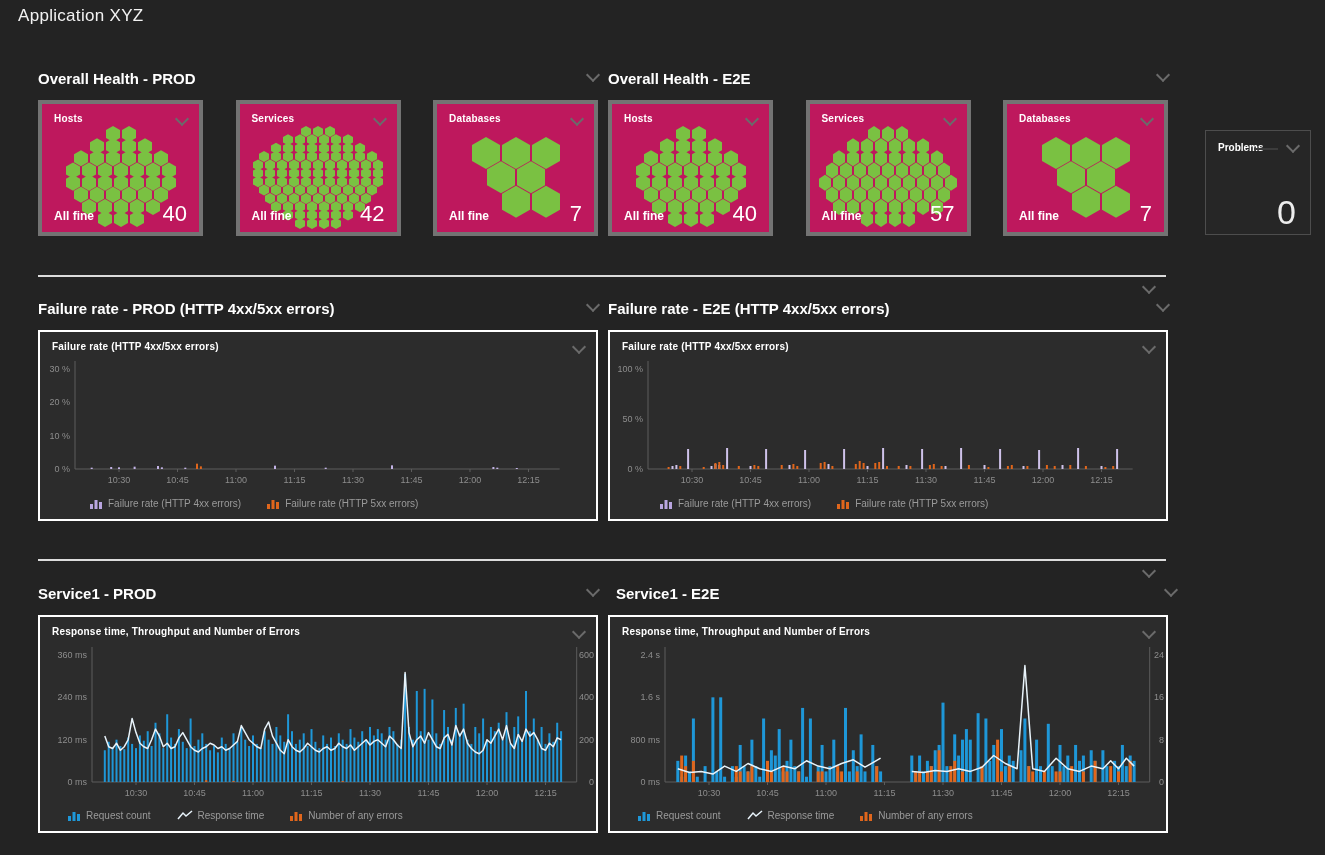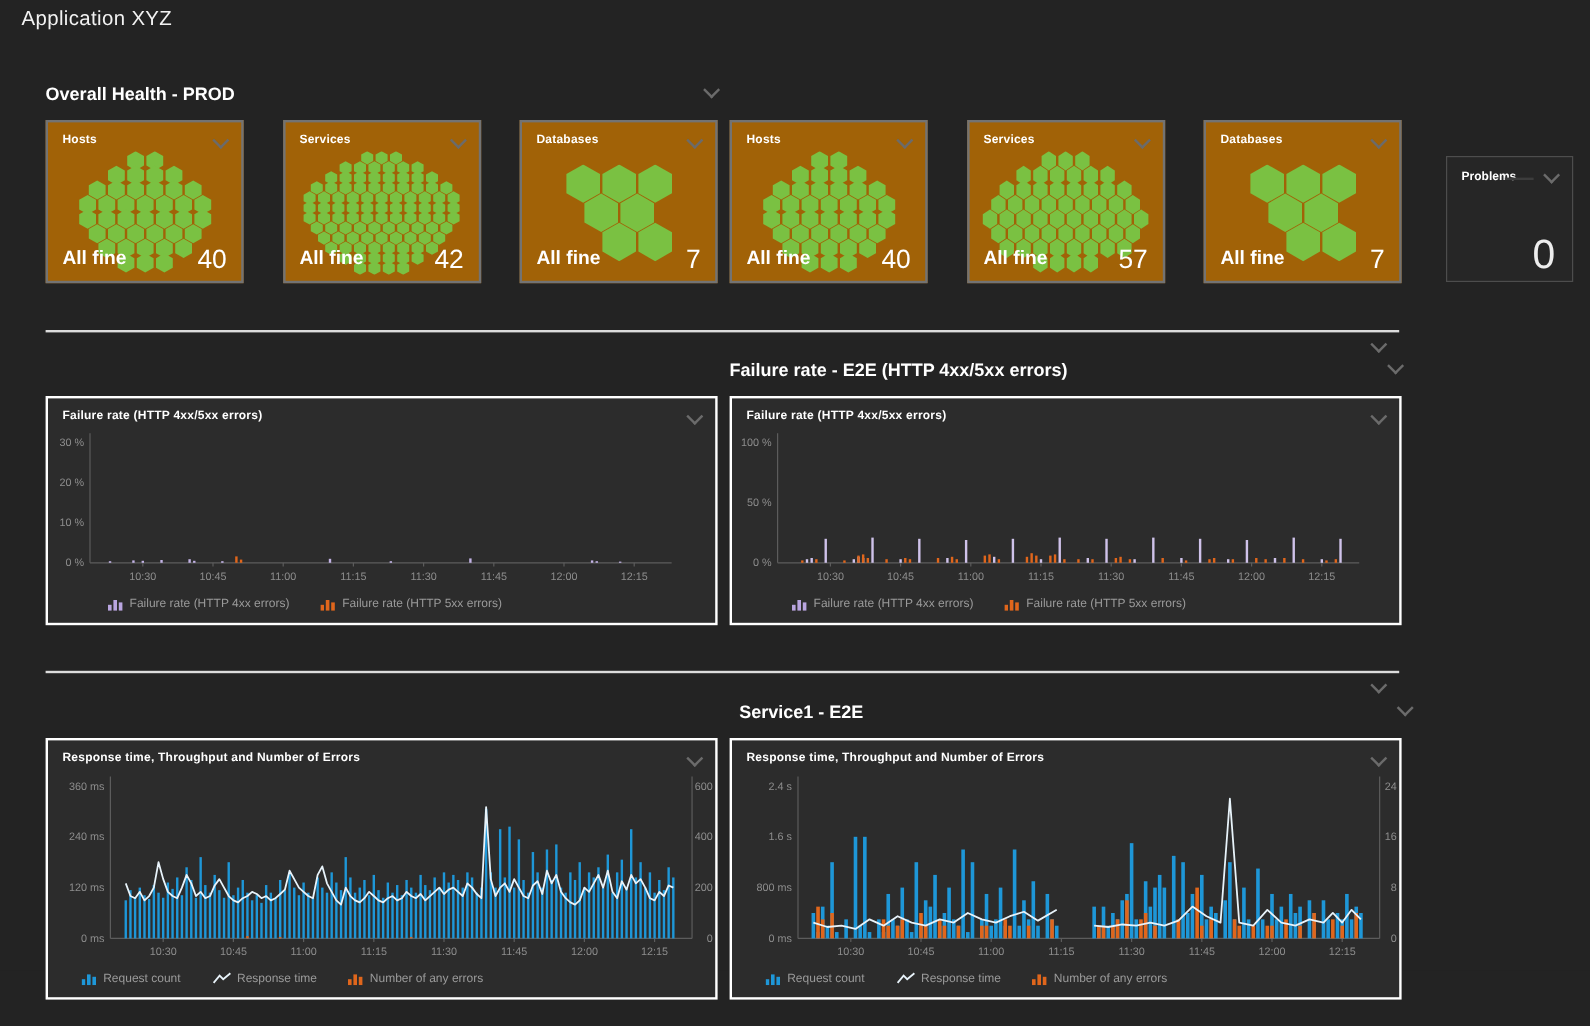--- a/index.html
+++ b/index.html
@@ -4,25 +4,25 @@
 <style>
   html,body{margin:0;padding:0;background:#232323;width:1325px;height:855px;overflow:hidden;
     font-family:"Liberation Sans",sans-serif;-webkit-font-smoothing:antialiased;}
   .canvas{position:relative;width:1325px;height:809px;background:#232323;}
   .page-title{position:absolute;left:18px;top:6px;font-size:17px;font-weight:400;color:#f2f2f2;letter-spacing:.3px;}
   .sec-head{position:absolute;height:20px;display:flex;justify-content:space-between;align-items:flex-start;}
   .sec-title{font-size:15px;font-weight:bold;color:#ffffff;}
   .chev{width:8px;height:8px;border-right:2px solid #6b6b6b;border-bottom:2px solid #6b6b6b;
     transform:rotate(45deg);display:inline-block;flex:0 0 auto;}
   .tile-row{position:absolute;display:flex;justify-content:space-between;}
-  .h-tile{width:165px;height:136px;background:#a16207;border:2px solid #737373;position:relative;box-sizing:border-box;}
+  .h-tile{width:165px;height:136px;background:#be185d;border:4px solid #737373;position:relative;box-sizing:border-box;}
   .h-tile .head,.ct-head{position:absolute;left:12px;top:9px;font-size:10px;font-weight:bold;color:#fff;letter-spacing:.2px;}
   .tile-chev{position:absolute;right:12px;top:10px;}
   .comb{position:absolute;left:0;right:0;top:22px;bottom:4px;display:flex;align-items:center;justify-content:center;}
-  .foot{position:absolute;left:12px;bottom:9px;font-size:16px;font-weight:bold;color:#fff;text-align:center;}
+  .foot{position:absolute;left:12px;bottom:9px;font-size:12px;font-weight:bold;color:#fff;text-align:center;}
   .cnt{position:absolute;right:12px;bottom:5px;font-size:22px;font-weight:400;color:#fff;}
   .problems{position:absolute;left:1205px;top:130px;width:106px;height:105px;background:#262626;
     border:1px solid #4d4d4d;box-sizing:border-box;}
   .problems .dash{position:absolute;right:32px;top:17px;width:24px;height:2px;background:#3c3c3c;}
   .problems .pcnt{position:absolute;right:14px;bottom:2px;font-size:34px;font-weight:300;color:#ededed;}
   .divider{position:absolute;left:38px;width:1128px;height:2px;background:#dcdcdc;}
   .divider-chev{position:absolute;}
   .chart-tile{position:absolute;width:560px;background:#2c2c2c;border:2px solid #ffffff;box-sizing:border-box;}
   .chart-tile svg.plot{position:absolute;left:0;top:24px;}
   .legend{position:absolute;display:flex;gap:26px;align-items:center;font-size:10px;color:#9a9a9a;}
@@ -30,20 +30,24 @@
   .axis-text{font-size:9px;fill:#8d8d8d;font-family:"Liberation Sans",sans-serif;}
 </style>
 </head>
 <body>
 
 <div class="canvas">
   <div class="page-title">Application XYZ</div>
 
   <div class="sec-head" style="left:38px;top:70px;width:560px">
     <span class="sec-title">Overall Health - PROD</span>
+    <span class="chev"></span>
+  </div>
+  <div class="sec-head" style="left:608px;top:70px;width:560px">
+    <span class="sec-title">Overall Health - E2E</span>
     <span class="chev"></span>
   </div>
 
   <div class="tile-row" id="health-prod-tiles" style="left:38px;top:100px;width:560px">
       <div class="h-tile">
         <span class="head">Hosts</span>
         <span class="chev tile-chev"></span>
         <div class="comb">
           <svg width="150" height="102" viewBox="0 0 150 102">
             <polygon fill="#7ac142" points="67,0 74,4 74,12 67,16 60,12 60,4"></polygon>
@@ -356,20 +360,24 @@
   <div class="problems">
     <span class="head" style="position:absolute;left:12px;top:11px;font-size:10px;font-weight:bold;color:#fff">Problems</span>
     <span class="dash"></span>
     <span class="chev tile-chev"></span>
     <span class="pcnt">0</span>
   </div>
 
   <div class="divider" style="top:275px"></div>
   <span class="chev divider-chev" style="left:1144px;top:282px"></span>
 
+  <div class="sec-head" style="left:38px;top:300px;width:560px">
+    <span class="sec-title">Failure rate - PROD (HTTP 4xx/5xx errors)</span>
+    <span class="chev"></span>
+  </div>
   <div class="sec-head" style="left:608px;top:300px;width:560px">
     <span class="sec-title">Failure rate - E2E (HTTP 4xx/5xx errors)</span>
     <span class="chev"></span>
   </div>
 
   <div class="chart-tile" id="tile-failure_prod" style="left:38px;top:330px;height:191px">
     <span class="ct-head">Failure rate (HTTP 4xx/5xx errors)</span>
     <span class="chev tile-chev"></span>
   <svg class="plot" width="558" height="140">
         <line x1="35" y1="5" x2="35" y2="113" stroke="#5c5c5c" stroke-width="1"></line>
@@ -535,20 +543,24 @@
             <rect x="9" y="4" width="3" height="7" fill="#e0661c"></rect>
           </svg>
           <span>Failure rate (HTTP 5xx errors)</span>
         </span>
       </div>
     </div>
 
   <div class="divider" style="top:559px"></div>
   <span class="chev divider-chev" style="left:1144px;top:566px"></span>
 
+  <div class="sec-head" style="left:38px;top:585px;width:560px">
+    <span class="sec-title">Service1 - PROD</span>
+    <span class="chev"></span>
+  </div>
   <div class="sec-head" style="left:616px;top:585px;width:560px">
     <span class="sec-title">Service1 - E2E</span>
     <span class="chev"></span>
   </div>
 
   <div class="chart-tile" id="tile-service_prod" style="left:38px;top:615px;height:218px">
     <span class="ct-head">Response time, Throughput and Number of Errors</span>
     <span class="chev tile-chev"></span>
   <svg class="plot" width="558" height="170">
         <line x1="52" y1="6" x2="52" y2="141" stroke="#5c5c5c" stroke-width="1"></line>

